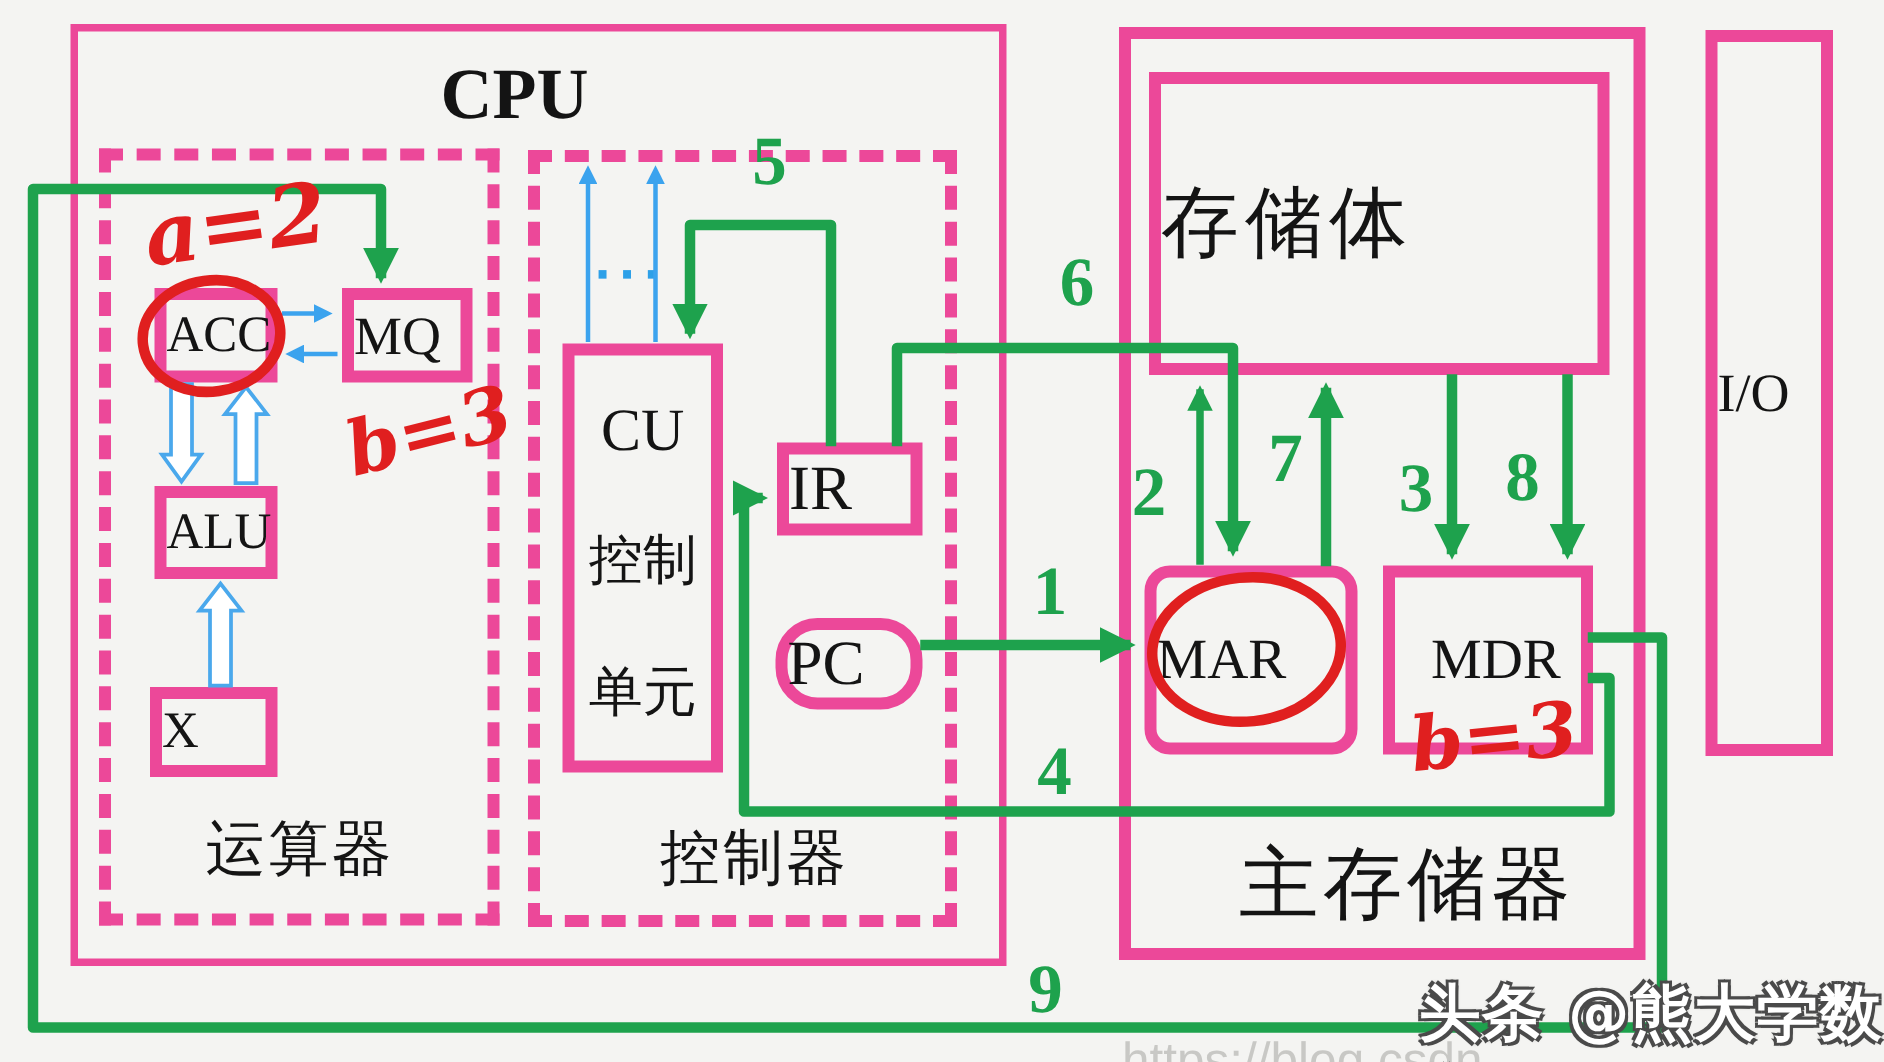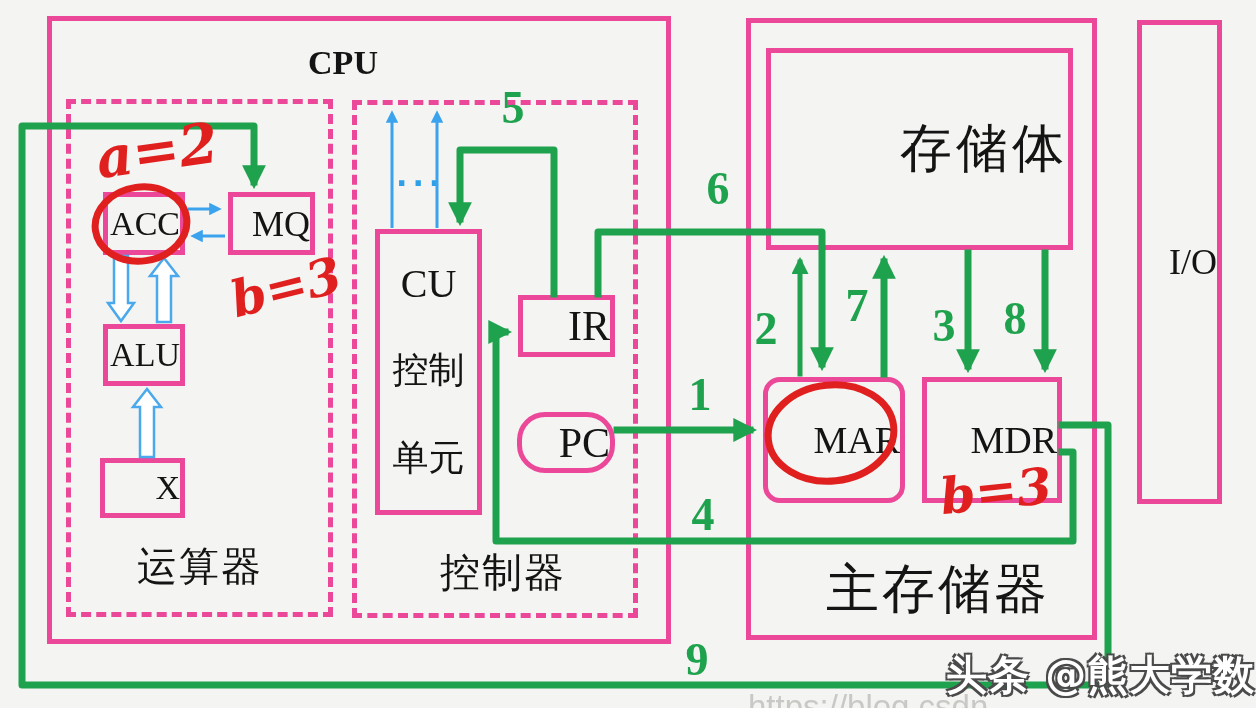--- a/index.html
+++ b/index.html
@@ -1,20 +1,20 @@
 <!DOCTYPE html>
 <html><head>
 <meta charset="utf-8">
 <style>
   html,body{margin:0;padding:0;background:#e9e9e7;}
   .canvas{
     position:relative;width:1256px;height:708px;background:#f4f4f2;
     overflow:hidden;font-family:"Liberation Serif","DejaVu Serif",serif;color:#141414;
   }
-  .box{position:absolute;border:5px solid #ec4899;display:flex;align-items:center;justify-content:flex-end;box-sizing:border-box;}
+  .box{position:absolute;border:8px solid #ec4899;display:flex;align-items:center;justify-content:flex-start;box-sizing:border-box;}
   .dashed{border-style:dashed;}
   .cpu-box{left:47px;top:16px;width:624px;height:628px;border-width:5px;}
   .arith-box{left:66px;top:99px;width:267px;height:518px;}
   .ctrl-box{left:352px;top:100px;width:286px;height:518px;}
   .acc-box{left:103px;top:192px;width:82px;height:63px;font-size:34px;}
   .mq-box{left:228px;top:192px;width:87px;height:63px;font-size:36px;}
   .alu-box{left:103px;top:324px;width:82px;height:62px;font-size:34px;}
   .x-box{left:100px;top:458px;width:85px;height:60px;font-size:34px;}
   .cu-box{left:375px;top:229px;width:107px;height:286px;}
   .cu-box span{position:absolute;left:0;width:100%;text-align:center;}
@@ -22,21 +22,21 @@
   .cu-l2{top:112px;font-size:36px;}
   .cu-l3{top:200px;font-size:36px;}
   .ir-box{left:518px;top:295px;width:97px;height:62px;font-size:42px;}
   .pc-box{left:517px;top:412px;width:98px;height:61px;font-size:42px;border-radius:28px;}
   .mm-box{left:746px;top:18px;width:351px;height:622px;}
   .sb-box{left:766px;top:48px;width:307px;height:202px;font-size:52px;letter-spacing:4px;}
   .mar-box{left:763px;top:377px;width:142px;height:126px;font-size:38px;border-radius:17px;}
   .mdr-box{left:922px;top:377px;width:140px;height:126px;font-size:38px;padding-left:24px;}
   .io-box{left:1137px;top:20px;width:85px;height:484px;font-size:36px;}
   .lbl{position:absolute;transform:translate(-50%,-50%);white-space:nowrap;}
-  .cpu-title{left:343px;top:63px;font-size:34px;font-weight:600;}
+  .cpu-title{left:343px;top:63px;font-size:48px;font-weight:600;}
   .arith-lbl{left:200px;top:566px;font-size:40px;letter-spacing:2px;}
   .ctrl-lbl{left:503px;top:572px;font-size:40px;letter-spacing:2px;text-align:right;}
   .mm-lbl{left:938px;top:590px;font-size:53px;letter-spacing:3px;}
   .overlay{position:absolute;left:0;top:0;width:1256px;height:708px;pointer-events:none;}
   .step{position:absolute;transform:translate(-50%,-50%);color:#1ea24d;font-size:46px;font-weight:bold;font-family:"Liberation Serif","DejaVu Serif",serif;}
   .s1{left:700px;top:394px;}.s2{left:766px;top:328px;}.s3{left:944px;top:325px;}
   .s4{left:703px;top:514px;}.s5{left:513px;top:107px;}.s6{left:718px;top:188px;}
   .s7{left:857px;top:305px;}.s8{left:1015px;top:318px;}.s9{left:697px;top:659px;}
   .dots{position:absolute;left:396px;top:166px;color:#2da0e8;font-size:30px;font-weight:bold;letter-spacing:5px;font-family:"DejaVu Sans",sans-serif;}
   .red-note{position:absolute;color:#e01f1f;font-style:italic;font-weight:bold;

